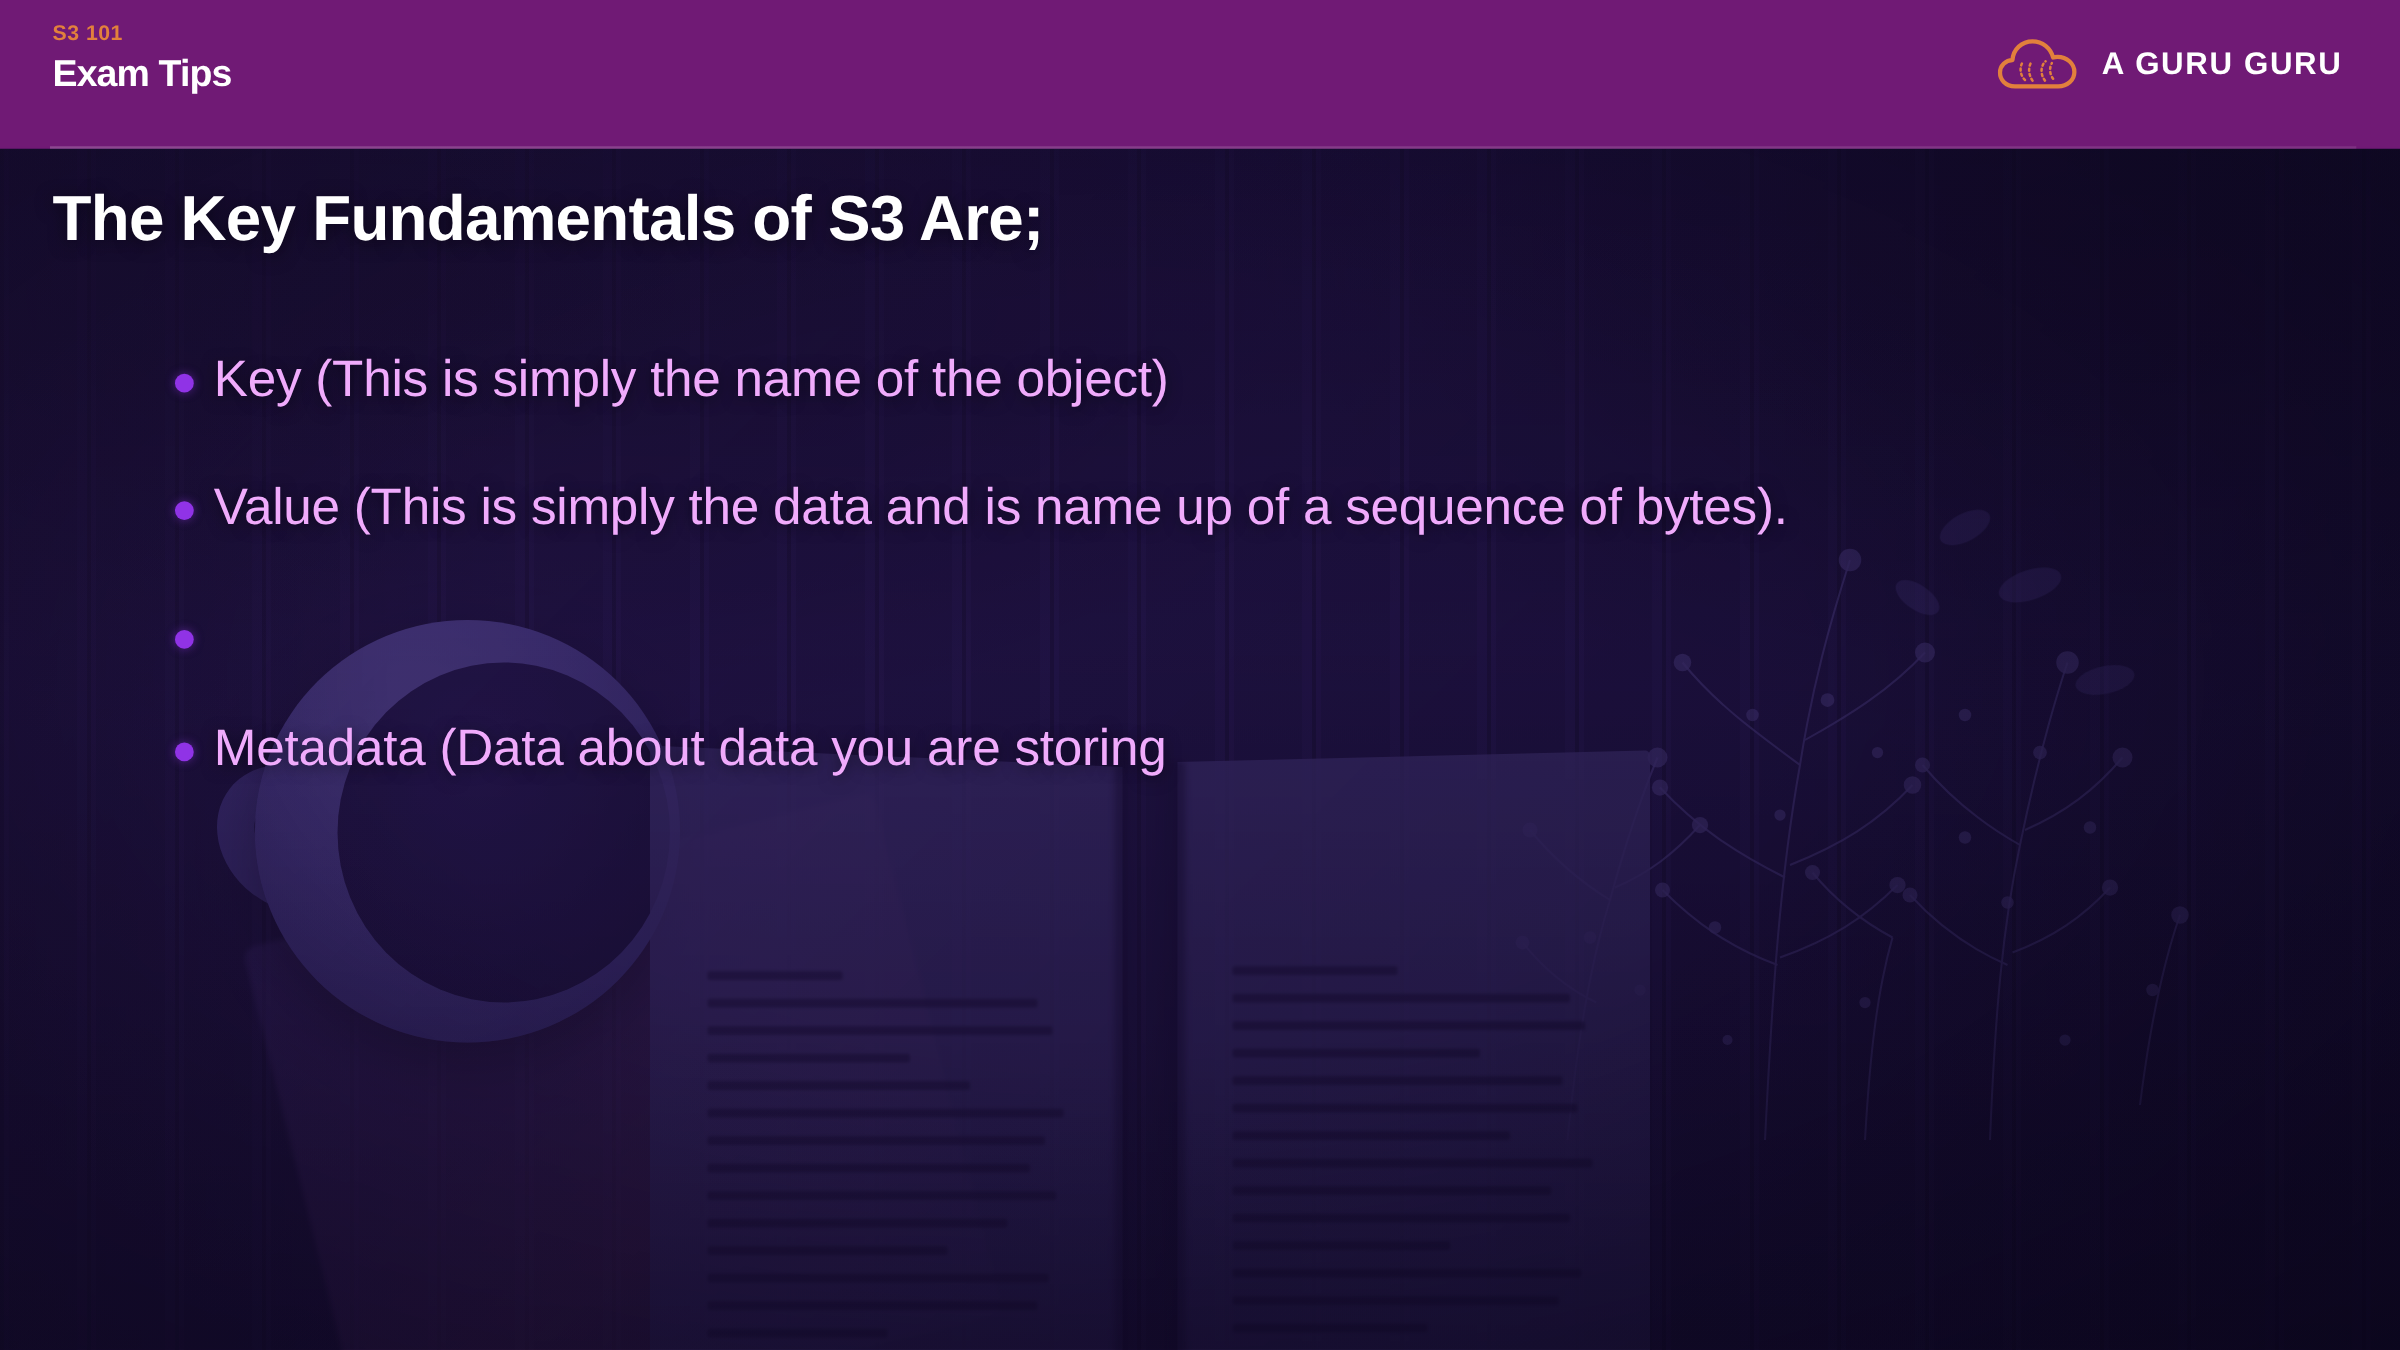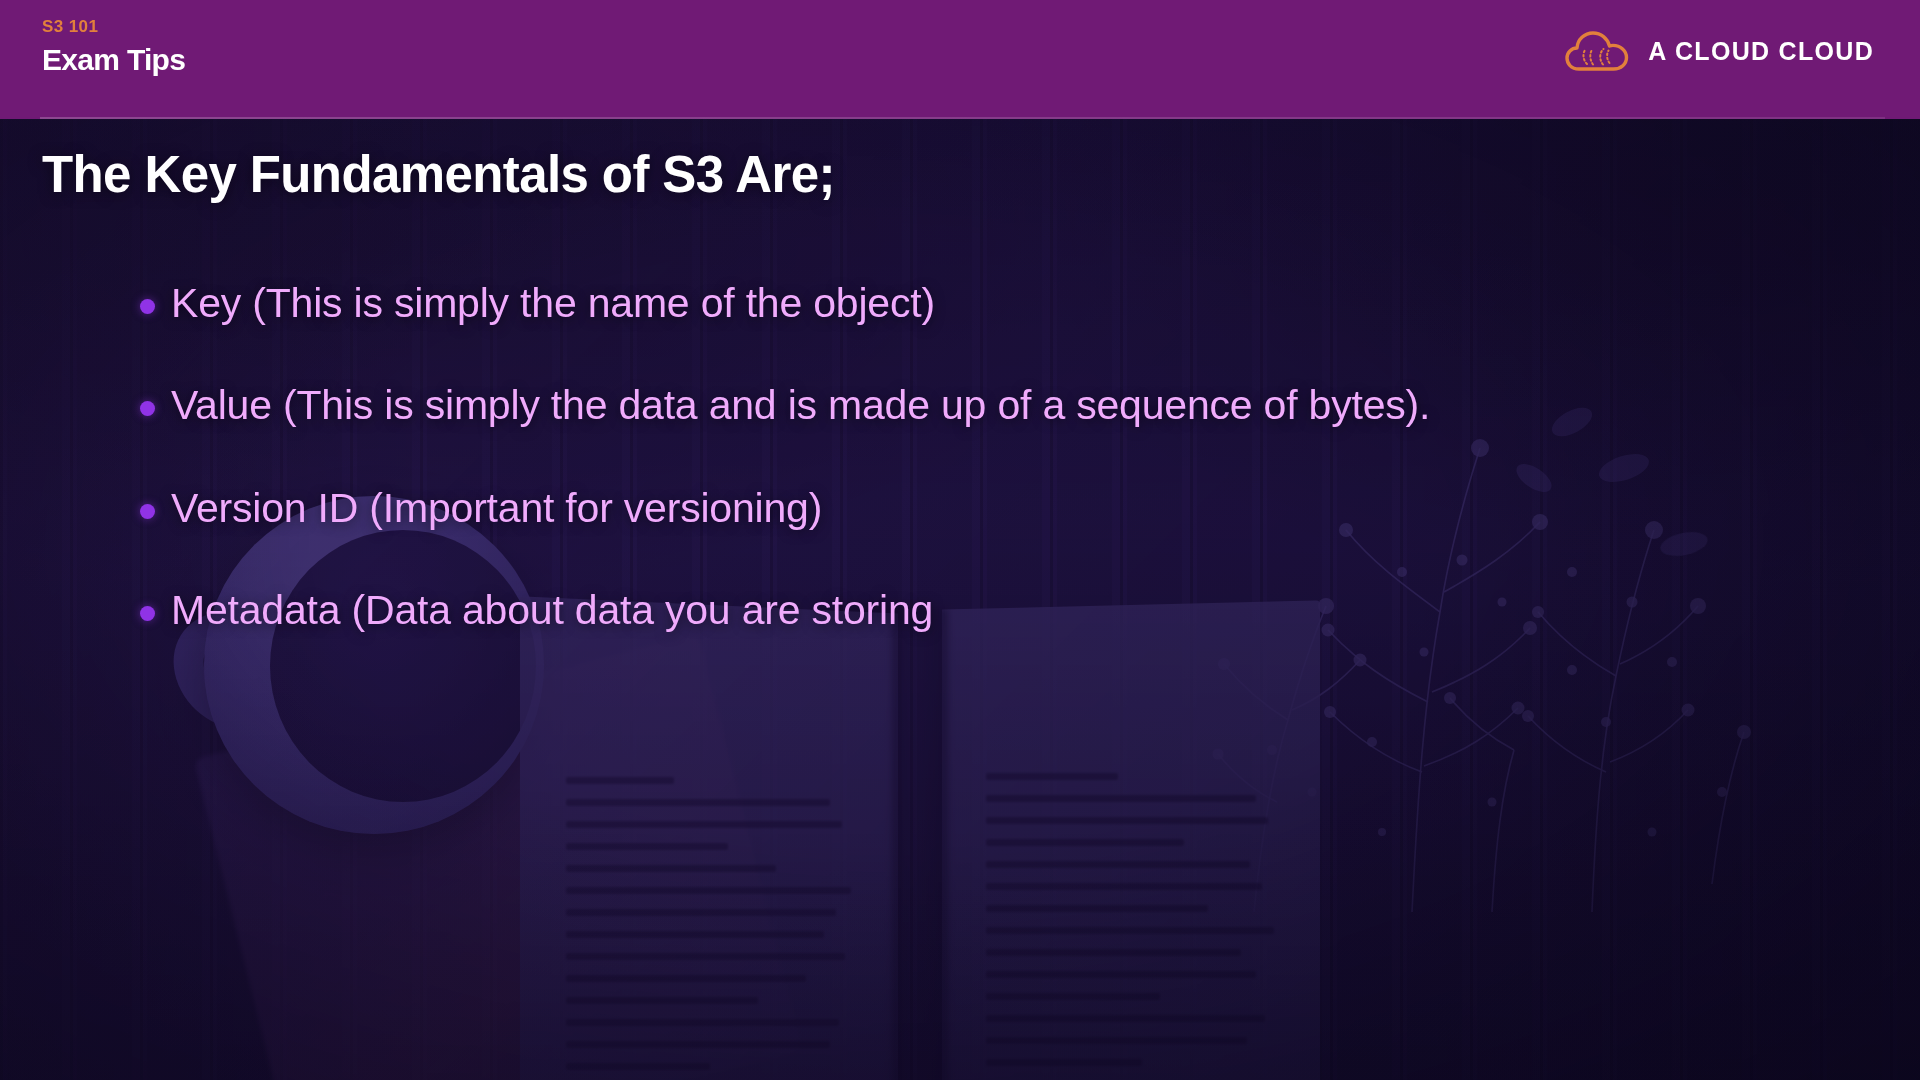--- a/index.html
+++ b/index.html
@@ -295,40 +295,39 @@
         <svg id="brand-mark" viewBox="0 0 66 42" xmlns="http://www.w3.org/2000/svg">
           <path d="M14 39 C6 39 2 33.5 2 28 C2 22.5 6.5 18 12 18 C12.5 9.5 19.5 3 28 3
                    C36 3 42.5 8.5 44.5 16 C45.5 15.6 46.8 15.4 48 15.4
                    C55.5 15.4 61.5 21 61.5 27.5 C61.5 34 56 39 48.5 39 Z" fill="none" stroke="#E2803C" stroke-width="3.4" stroke-linejoin="round"></path>
           <path d="M22 34 C18 30 17.5 24 20 20" fill="none" stroke="#E2803C" stroke-width="2" stroke-dasharray="1.6 2.6" stroke-linecap="round"></path>
           <path d="M28 34.5 C24.5 29.5 24.5 23 27.5 19" fill="none" stroke="#E2803C" stroke-width="2" stroke-dasharray="1.6 2.6" stroke-linecap="round"></path>
           <path d="M38 34.5 C34 29.5 34.5 22.5 38.5 19" fill="none" stroke="#E2803C" stroke-width="2" stroke-dasharray="1.6 2.6" stroke-linecap="round"></path>
           <path d="M44.5 33 C41.5 29 41.5 24 43.5 20.5" fill="none" stroke="#E2803C" stroke-width="2" stroke-dasharray="1.6 2.6" stroke-linecap="round"></path>
         </svg>
       </span>
-      <span id="brand-name">A CLOUD CLOUD</span>
+      <span id="brand-name">A GURU GURU</span>
     </div>
   </div>
   <div id="header-divider"></div>
 
   <div id="content">
     <div id="slide-title">The Key Fundamentals of S3 Are;</div>
 
     <div id="bullets">
       <div class="bullet">
         <span class="bullet-dot"></span>
         <span class="bullet-text">Key (This is simply the name of the object)</span>
       </div>
       <div class="bullet">
         <span class="bullet-dot"></span>
-        <span class="bullet-text">Value (This is simply the data and is made up of a sequence of bytes).</span>
+        <span class="bullet-text">Value (This is simply the data and is name up of a sequence of bytes).</span>
       </div>
       <div class="bullet">
         <span class="bullet-dot"></span>
-        <span class="bullet-text">Version ID (Important for versioning)</span>
       </div>
       <div class="bullet">
         <span class="bullet-dot"></span>
         <span class="bullet-text">Metadata (Data about data you are storing</span>
       </div>
     </div>
   </div>
 
 </div>
 

